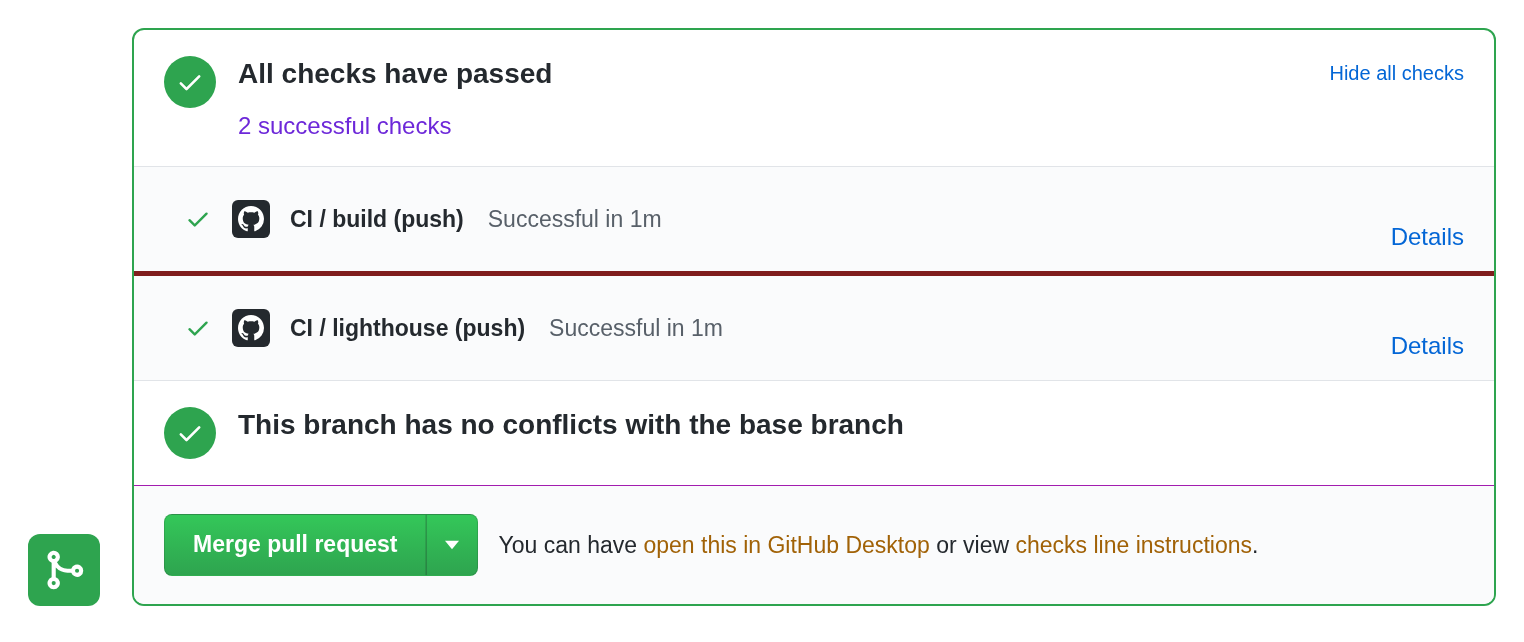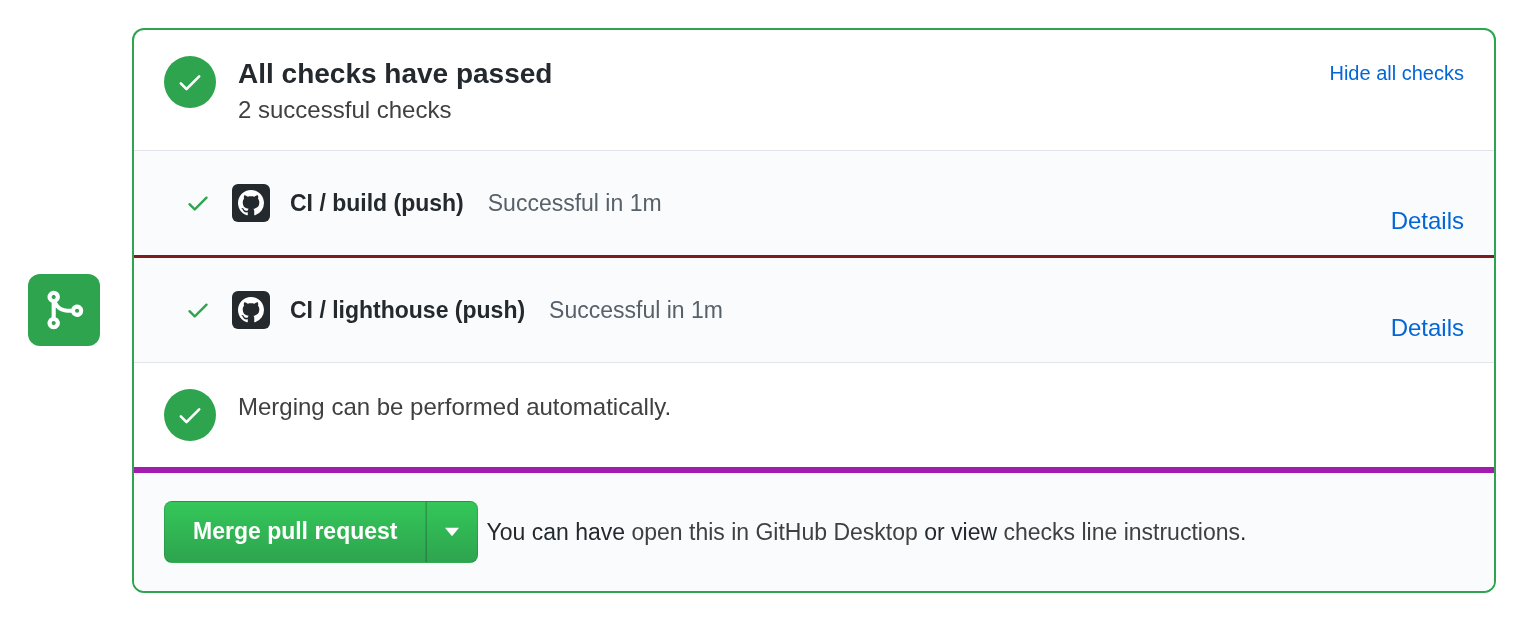--- a/index.html
+++ b/index.html
@@ -9,21 +9,21 @@
     }
     body {
       font-family: -apple-system, BlinkMacSystemFont, "Segoe UI", Helvetica, Arial, sans-serif;
       background: #ffffff;
       padding: 28px;
       font-size: 14px;
       color: #24292e;
     }
     .wrapper {
       display: flex;
-      align-items: center;
+      align-items: flex-end;
       gap: 32px;
       max-width: 1468px;
     }
     .timeline-badge {
       width: 72px;
       height: 72px;
       background: #2ea44f;
       border-radius: 12px;
       display: flex;
       align-items: center;
@@ -80,42 +80,42 @@
       flex: 1;
     }
     .section-title {
       font-size: 28px;
       font-weight: 600;
       color: #24292e;
       line-height: 1.3;
     }
     .section-subtitle {
       font-size: 24px;
-      color: #404040;
-      margin-top: 4px;
+      color: #6d28d9;
+      margin-top: 20px;
     }
     .hide-link {
       font-size: 20px;
       color: #0366d6;
       text-decoration: none;
       white-space: nowrap;
       align-self: flex-start;
       margin-top: 6px;
     }
     .checks-list {
       border-top: 1px solid #e1e4e8;
       border-bottom: 1px solid #e1e4e8;
       background: #fafbfc;
     }
     .check-row {
       display: flex;
       align-items: center;
       gap: 20px;
       padding: 20px 30px;
-      border-bottom: 3px solid #7f1d1d;
+      border-bottom: 5px solid #7f1d1d;
     }
     .check-row:last-child {
       border-bottom: none;
     }
     .check-status-icon {
       width: 28px;
       display: flex;
       align-items: center;
       justify-content: center;
       flex-shrink: 0;
@@ -146,25 +146,25 @@
       font-size: 24px;
       color: #0366d6;
       text-decoration: none;
       margin-top: 36px;
     }
     .merge-section {
       padding: 26px 30px;
     }
     .merge-footer {
       background: #fafbfc;
-      border-top: 6px solid #a21caf;
+      border-top: 1px solid #a21caf;
       padding: 28px 30px;
       display: flex;
       align-items: center;
-      gap: 8px;
+      gap: 20px;
     }
     .merge-btn-group {
       display: flex;
     }
     .merge-btn {
       background: linear-gradient(#34c759, #2ea44f);
       background-color: #2ea44f;
       color: #fff;
       border: 1px solid rgba(27,31,35,0.15);
       font-size: 23px;
@@ -185,21 +185,21 @@
       cursor: pointer;
       display: flex;
       align-items: center;
       justify-content: center;
     }
     .merge-footer-text {
       font-size: 23px;
       color: #24292e;
     }
     .merge-footer-text a {
-      color: #404040;
+      color: #a16207;
       text-decoration: none;
     }
     .check-text {
       display: flex;
       align-items: baseline;
     }
   </style>
 </head>
 <body>
 
@@ -263,21 +263,21 @@
       </div>
     </div>
 
     <div class="section merge-section">
       <div class="status-circle">
         <svg width="28" height="28" viewBox="0 0 16 16" fill="white">
           <path fill-rule="evenodd" d="M13.78 4.22a.75.75 0 010 1.06l-7.25 7.25a.75.75 0 01-1.06 0L2.22 9.28a.75.75 0 011.06-1.06L6 10.94l6.72-6.72a.75.75 0 011.06 0z"></path>
         </svg>
       </div>
       <div class="section-content">
-        <div class="section-subtitle">Merging can be performed automatically.</div>
+        <div class="section-title">This branch has no conflicts with the base branch</div>
       </div>
     </div>
 
     <div class="merge-footer">
       <div class="merge-btn-group">
         <button class="merge-btn">Merge pull request</button>
         <button class="merge-btn-dropdown">
           <svg width="14" height="10" viewBox="0 0 10 6" fill="white">
             <path d="M0 0 L10 0 L5 6 Z"></path>
           </svg>

